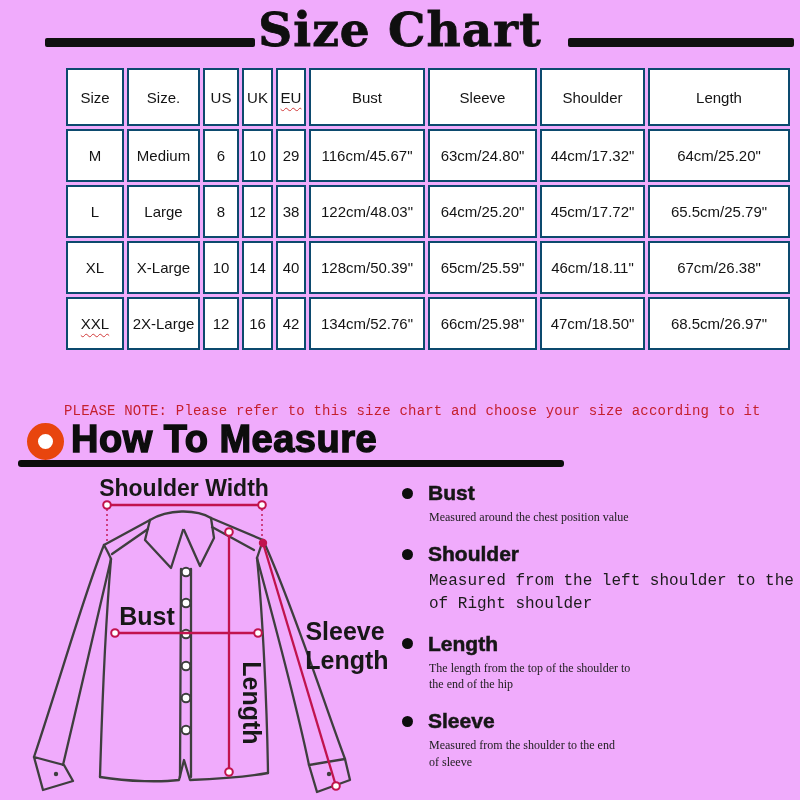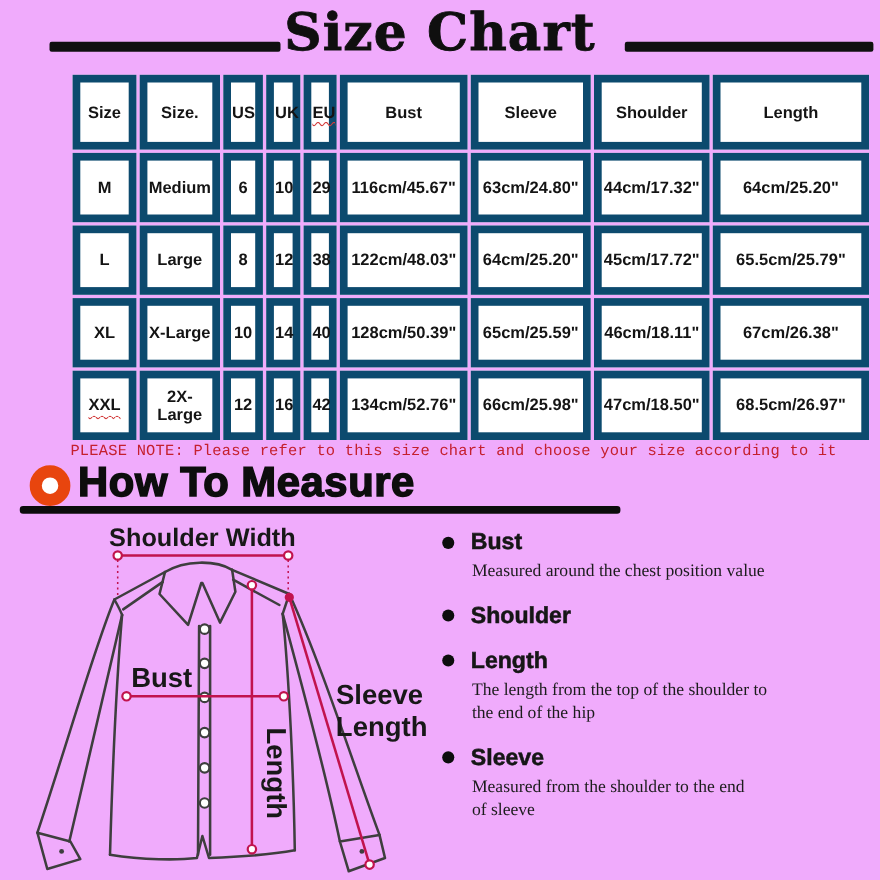--- a/index.html
+++ b/index.html
@@ -10,22 +10,22 @@
   .page-title{position:absolute;left:0;right:0;top:2px;text-align:center;
     font-family:"DejaVu Serif",serif;font-weight:700;font-size:47px;letter-spacing:1px;
     color:#0f0f0f;-webkit-text-stroke:0.8px #0f0f0f;}
   .title-rule{position:absolute;top:38px;height:9px;background:#101010;border-radius:2px;}
   .rule-left{left:45px;width:210px;}
   .rule-right{left:568px;width:226px;}
 
   
   table.size-table{position:absolute;left:63px;top:65px;width:730px;
     border-collapse:separate;border-spacing:3px;table-layout:fixed;}
-  .size-table th,.size-table td{border:7px solid #0c4a6e;background:#fff;text-align:center;
-    vertical-align:middle;font-weight:700;font-size:15px;color:#141414;padding:0 1px;
+  .size-table th,.size-table td{border:2px solid #0c4a6e;background:#fff;text-align:center;
+    vertical-align:middle;font-weight:400;font-size:15px;color:#141414;padding:0 1px;
     font-family:"Liberation Sans",sans-serif;}
   .size-table th{height:54px;}
   .size-table td{height:49px;}
   .sq{text-decoration-line:underline;text-decoration-style:wavy;
       text-decoration-color:#d23b3b;text-decoration-thickness:1px;text-underline-offset:4px;}
 
   
   .note{position:absolute;left:64px;top:403px;font-family:"Liberation Mono",monospace;
     font-size:14px;letter-spacing:0.2px;color:#c5202e;white-space:nowrap;text-align:center;}
 
@@ -38,21 +38,21 @@
 
   
   .diagram{position:absolute;left:0;top:468px;width:400px;height:332px;}
 
   
   .measure-list{position:absolute;left:402px;top:481px;width:392px;}
   .m-item{margin-bottom:17px;}
   .m-term{display:flex;align-items:center;gap:15px;font-weight:700;font-size:21px;
     color:#161616;-webkit-text-stroke:0.5px #161616;}
   .bullet{width:11px;height:11px;border-radius:50%;background:#0d0d0d;flex:0 0 auto;}
-  .m-desc{margin:4px 0 0 27px;font-family:"Liberation Serif",serif;font-size:16px;
+  .m-desc{margin:4px 0 0 27px;font-family:"Liberation Serif",serif;font-size:12px;
     line-height:1.35;color:#1c1c1c;white-space:pre-line;}
   .m-desc.mono{font-family:"Liberation Mono",monospace;font-size:16px;line-height:1.4;}
 </style>
 </head>
 <body>
 
 <div class="stage">
 
   <div class="title-rule rule-left"></div>
   <div class="page-title">Size Chart</div>
@@ -214,20 +214,22 @@
           <span class="bullet"></span>
           <span>Bust</span>
         </div>
         <div class="m-desc">Measured around the chest position value</div>
       </div>
       <div class="m-item">
         <div class="m-term">
           <span class="bullet"></span>
           <span>Shoulder</span>
         </div>
+        <div class="m-desc mono">Measured from the left shoulder to the
+of Right shoulder</div>
       </div>
       <div class="m-item">
         <div class="m-term">
           <span class="bullet"></span>
           <span>Length</span>
         </div>
         <div class="m-desc">The length from the top of the shoulder to
 the end of the hip</div>
       </div>
       <div class="m-item">

